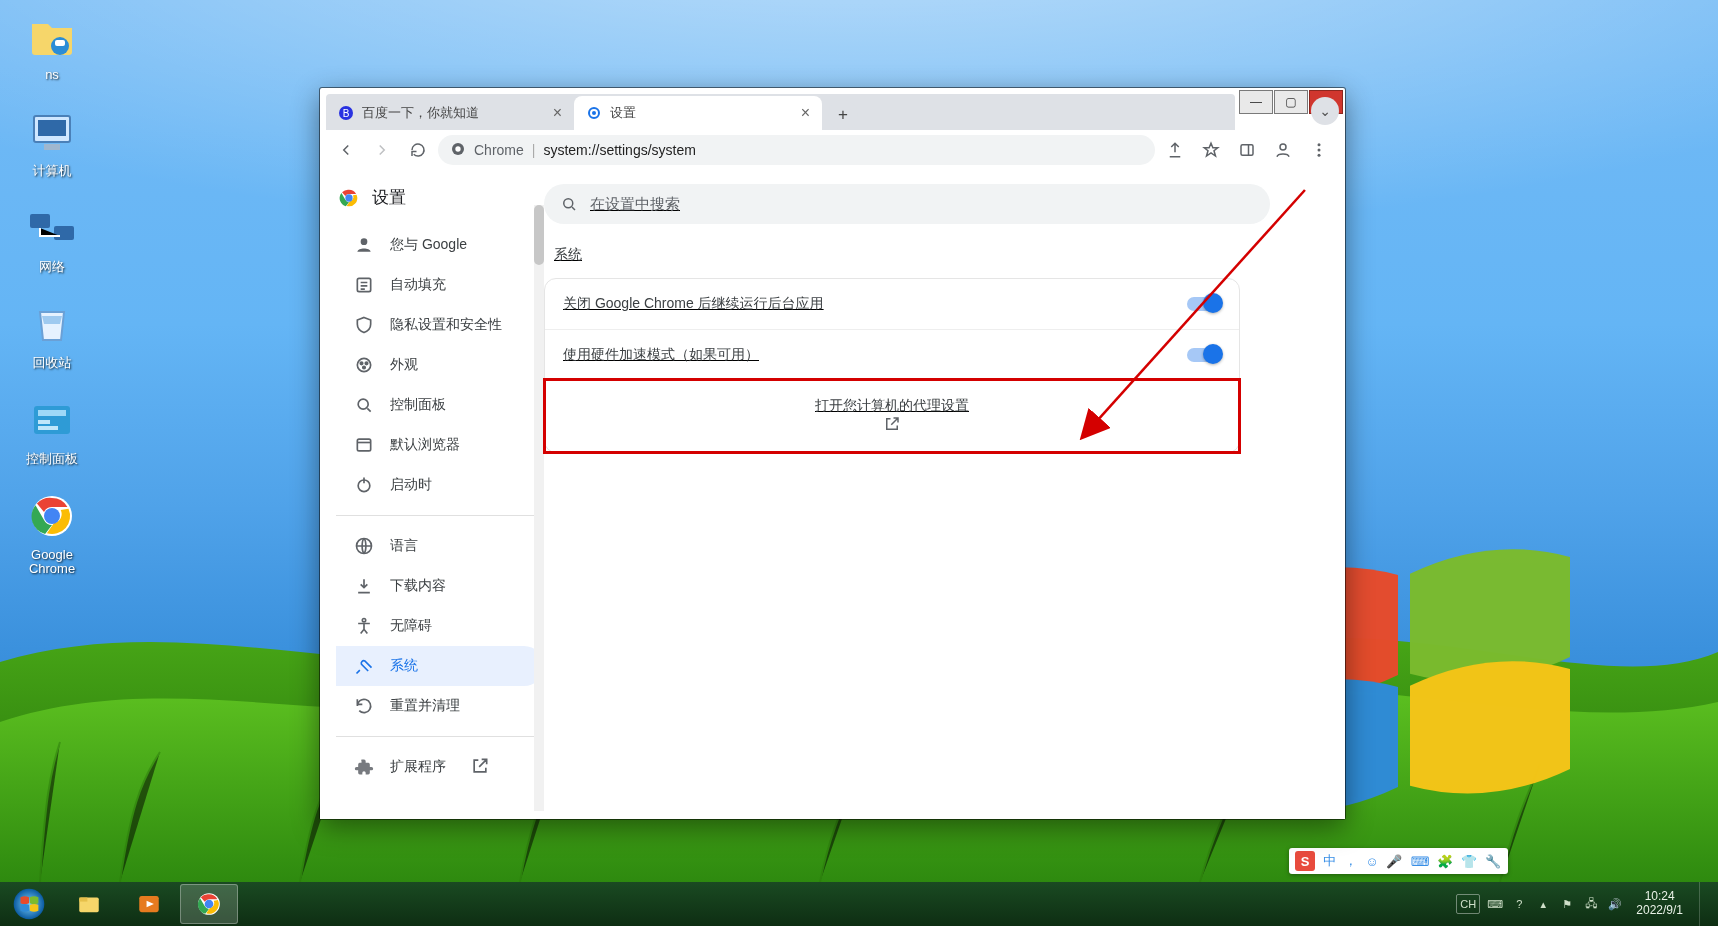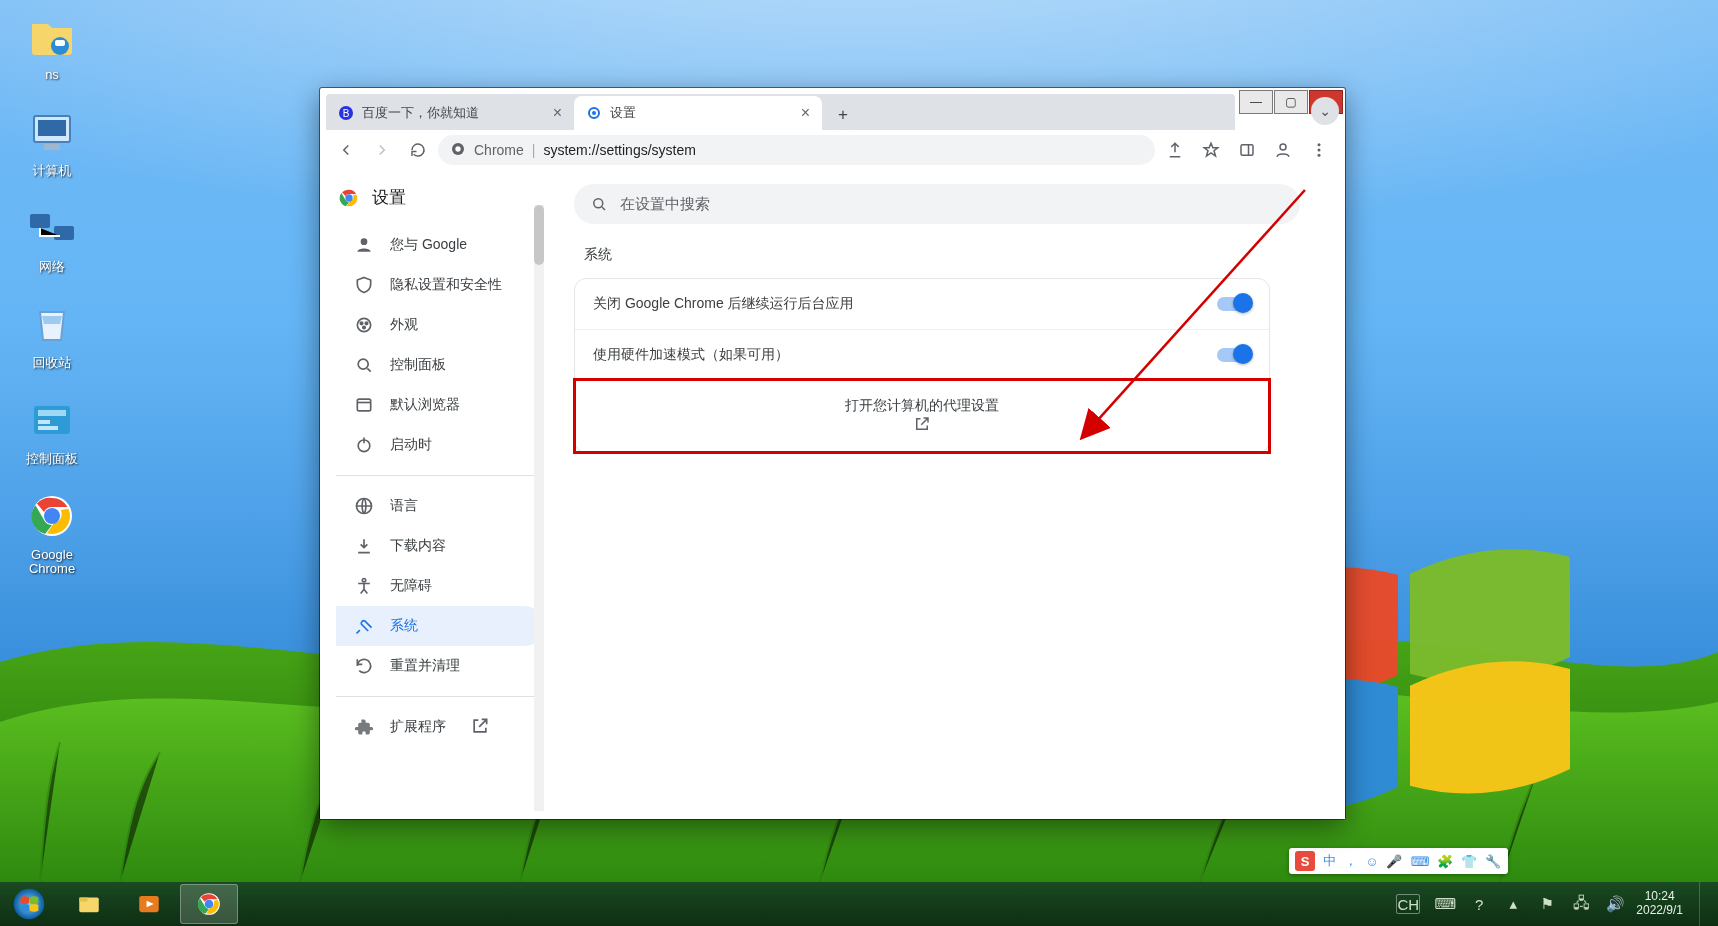--- a/index.html
+++ b/index.html
@@ -31,21 +31,21 @@
   background:linear-gradient(#1a4a22 0%, #0e2e13 100%);
   display:flex; align-items:center;
 }
 .start { width:58px; height:44px; display:flex; align-items:center; justify-content:center; }
 .start svg{width:34px;height:34px;}
 .tb-btn { width:58px; height:40px; margin-left:2px; border-radius:3px; display:flex; align-items:center; justify-content:center; }
 .tb-btn.active { background:rgba(255,255,255,.18); box-shadow:inset 0 0 0 1px rgba(255,255,255,.3); }
 .tb-btn svg{width:26px;height:26px;}
 .tb-spacer{flex:1;}
 .tray{display:flex;align-items:center;padding-right:6px;gap:6px;}
-.tray .ic{width:18px;height:18px;display:inline-flex;align-items:center;justify-content:center;color:#cfe0c9;font-size:15px;margin-left:10px;}
+.tray .ic{width:18px;height:18px;display:inline-flex;align-items:center;justify-content:center;color:#cfe0c9;font-size:11px;}
 .tray .ic.box{border:1px solid rgba(255,255,255,.4);border-radius:2px;padding:0 2px;}
 .clock{color:#e8f1e6;font-size:12px;text-align:center;line-height:1.15;padding:3px 10px 3px 6px;}
 .showdesk{width:12px;height:44px;border-left:1px solid rgba(255,255,255,.2);}
 
 
 .ime-bar{position:absolute; right:210px; bottom:52px; height:26px; background:#fff; border-radius:3px; box-shadow:0 1px 4px rgba(0,0,0,.35); display:flex; align-items:center; padding:0 6px; gap:8px; font-size:13px;}
 .ime-bar .s-badge{width:20px;height:20px;border-radius:3px;background:#e84b3d;color:#fff;font-weight:700;font-size:13px;display:flex;align-items:center;justify-content:center;}
 .ime-bar .i{color:#378ee6;}
 
 
@@ -85,21 +85,21 @@
 .navlist{padding:0 0 10px 16px;}
 .nitem{height:40px;display:flex;align-items:center;gap:16px;padding:0 18px;color:#5f6368;font-size:14px;border-radius:0 20px 20px 0;}
 .nitem svg{width:20px;height:20px;flex-shrink:0;}
 .nitem .lbl{color:#3c4043;}
 .nitem.selected{background:#e8f0fe;}
 .nitem.selected svg{color:#1a73e8;}
 .nitem.selected .lbl{color:#1a73e8;font-weight:500;}
 .ndiv{height:1px;background:#e0e0e0;margin:10px 0;}
 .ext-open{margin-left:8px;color:#5f6368;}
 
-.cmain{flex:1;position:relative;padding:0 30px;}
+.cmain{flex:1;position:relative;padding:0 0;text-decoration:underline;}
 .search{margin:14px 0 22px 0;height:40px;background:#f1f3f4;border-radius:20px;display:flex;align-items:center;padding:0 16px;gap:12px;color:#5f6368;font-size:15px;max-width:694px;}
 .search svg{width:18px;height:18px;}
 .section-title{font-size:14px;color:#3c4043;margin:0 0 14px 10px;}
 .card{border:1px solid #e5e5e5;border-radius:12px;max-width:694px;background:#fff;}
 .row{display:flex;align-items:center;padding:16px 18px;font-size:14px;color:#3c4043;border-top:1px solid #eee;}
 .row:first-child{border-top:none;}
 .row .lbl{flex:1;}
 .toggle{width:34px;height:14px;border-radius:8px;background:#a6c8f6;position:relative;}
 .toggle::after{content:"";position:absolute;right:-2px;top:-4px;width:20px;height:20px;border-radius:50%;background:#1a73e8;box-shadow:0 1px 3px rgba(0,0,0,.3);}
 .open-icon svg{width:18px;height:18px;color:#5f6368;}
@@ -326,20 +326,27 @@
         <div class="navlist">
           <div class="nitem">
               <svg viewBox="0 0 24 24" fill="currentColor">
                 <circle cx="12" cy="8" r="4"></circle>
                 <path d="M4 20c1-5 15-5 16 0z"></path>
               </svg>
               <span class="lbl">您与 Google</span>
             </div>
           <div class="nitem">
               <svg viewBox="0 0 24 24" fill="none" stroke="currentColor" stroke-width="2">
+                <rect x="4" y="4" width="16" height="16" rx="2"></rect>
+                <path d="M8 9h8M8 13h8M8 17h5"></path>
+              </svg>
+              <span class="lbl">自动填充</span>
+            </div>
+          <div class="nitem">
+              <svg viewBox="0 0 24 24" fill="none" stroke="currentColor" stroke-width="2">
                 <path d="M12 3l8 3v5c0 5-3 8-8 10-5-2-8-5-8-10V6z"></path>
               </svg>
               <span class="lbl">隐私设置和安全性</span>
             </div>
           <div class="nitem">
               <svg viewBox="0 0 24 24" fill="none" stroke="currentColor" stroke-width="2">
                 <circle cx="12" cy="12" r="8"></circle>
                 <circle cx="9" cy="10" r="1.5" fill="currentColor"></circle>
                 <circle cx="15" cy="10" r="1.5" fill="currentColor"></circle>
                 <circle cx="12" cy="15" r="1.5" fill="currentColor"></circle>

